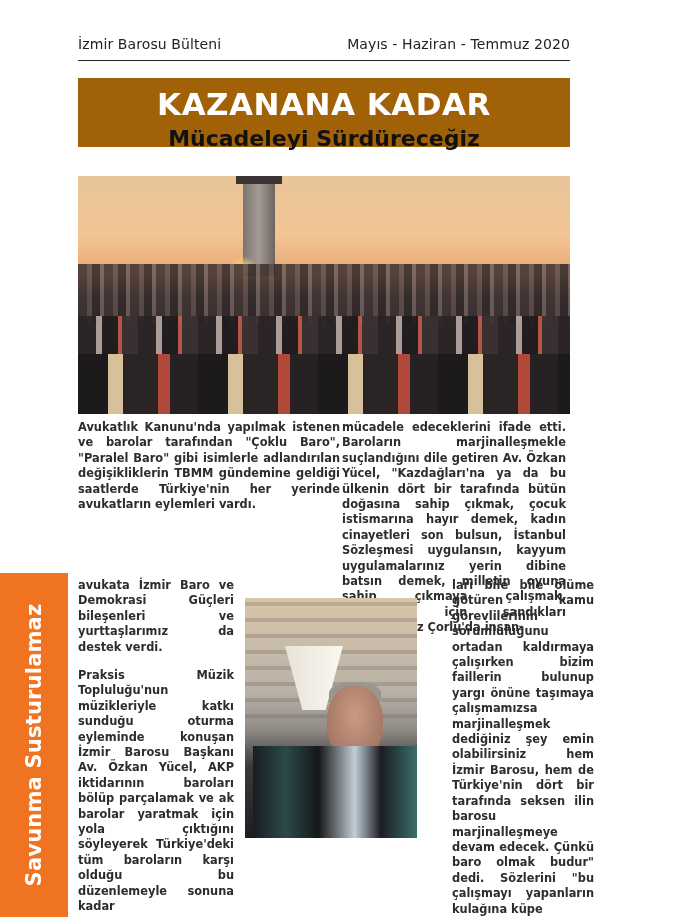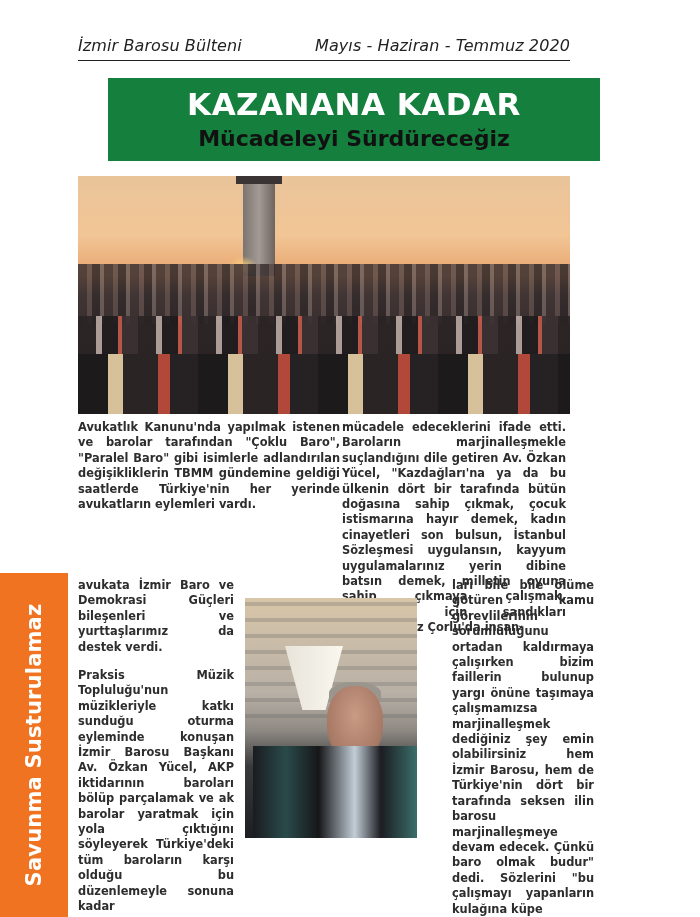--- a/index.html
+++ b/index.html
@@ -1,30 +1,30 @@
 <!DOCTYPE html>
 <html><head>
 <meta charset="utf-8">
 <style>
   html, body { margin: 0; padding: 0; }
   body {
     width: 700px; height: 917px; position: relative; overflow: hidden;
     background: #ffffff; font-family: "DejaVu Sans", sans-serif; color: #2a2a2a;
   }
   .hdr-left, .hdr-right {
-    position: absolute; top: 36px; font-size: 16px; color: #222;
-    font-family: "DejaVu Sans", sans-serif; letter-spacing: 0.1px; font-style: italic;
+    position: absolute; top: 36px; font-size: 14px; color: #222;
+    font-family: "DejaVu Sans", sans-serif; letter-spacing: 0.1px;
   }
   .hdr-left { left: 78px; }
   .hdr-right { right: 130px; }
   .hdr-rule { position: absolute; left: 78px; top: 60px; width: 492px; height: 1px; background: #222; }
 
   .title-box {
-    position: absolute; left: 78px; top: 78px; width: 492px; height: 83px;
-    background: #15803d; text-align: center; margin-left: 30px;
+    position: absolute; left: 78px; top: 78px; width: 492px; height: 69px;
+    background: #a16207; text-align: center;
   }
   .title-main {
     display: block; margin-top: 6px; font-family: "DejaVu Sans", sans-serif;
     font-weight: bold; color: #ffffff; font-size: 31px; letter-spacing: 0.5px; line-height: 40px;
   }
   .title-sub {
     display: block; font-family: "DejaVu Sans", sans-serif; font-weight: bold;
     color: #111; font-size: 22px; line-height: 30px;
   }
 

